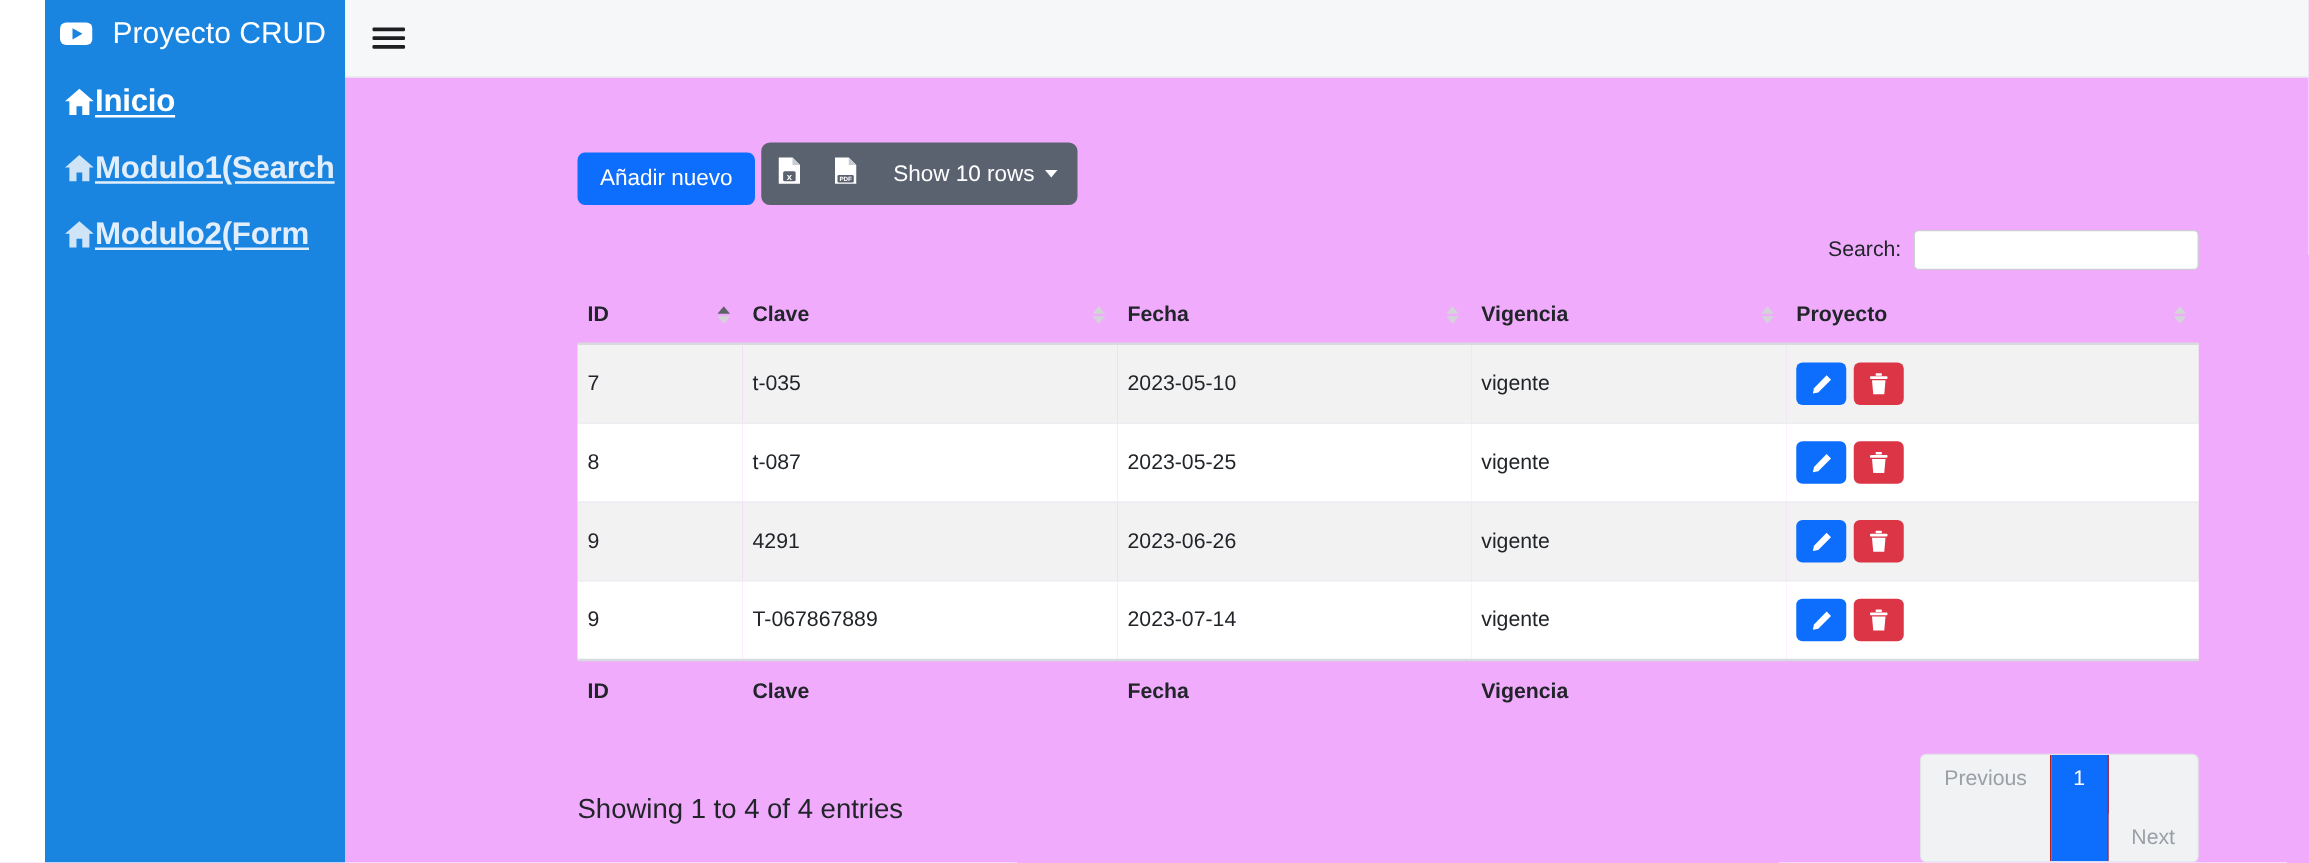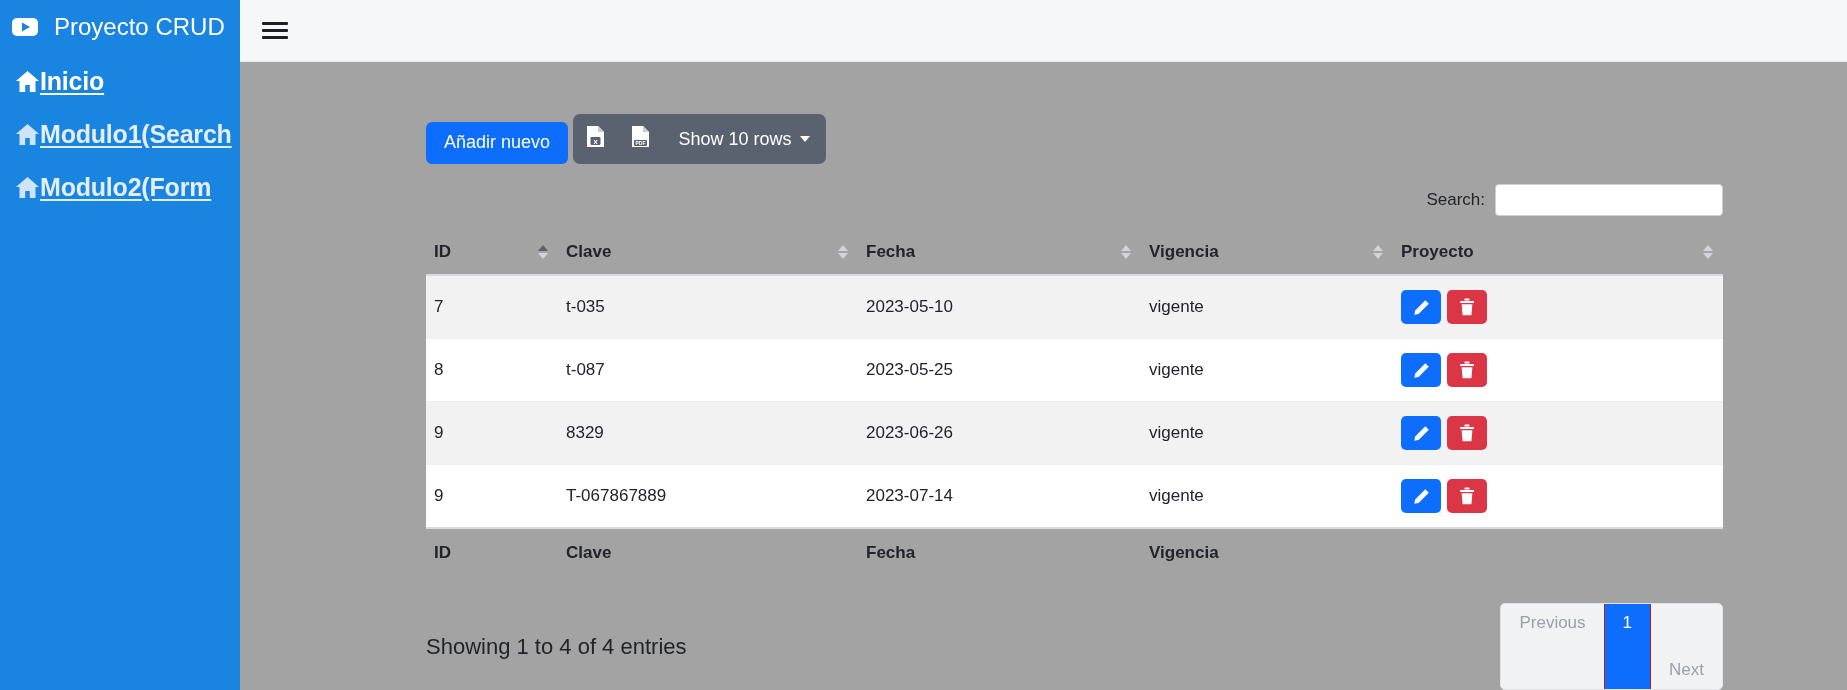--- a/index.html
+++ b/index.html
@@ -10,20 +10,21 @@
     background: #ffffff;
     font-family: "Liberation Sans", sans-serif;
   }
 
   
   #app {
     position: relative;
     width: 1847px;
     height: 690px;
     display: flex;
+    padding-left: 36px;
   }
 
   
   #sidebar {
     width: 240px;
     min-width: 240px;
     height: 690px;
     background: #1a85e0;
     overflow: hidden;
     position: relative;
@@ -68,21 +69,21 @@
     text-decoration: underline;
     text-underline-offset: 3px;
     letter-spacing: -0.2px;
   }
   .nav-item.muted .nav-label { color: #e2eefb; }
 
   
   #main {
     flex: 1 1 auto;
     height: 690px;
-    background: #a3a3a3;
+    background: #f0abfc;
     position: relative;
     overflow: hidden;
   }
   #topbar {
     height: 62px;
     background: #f6f7f8;
     border-bottom: 1px solid #e8eaec;
     display: flex;
     align-items: center;
     padding-left: 22px;
@@ -469,21 +470,21 @@
                         <rect x="1" y="3" width="14" height="2.1" rx="0.7"></rect>
                         <path d="M2.6 6.2 H13.4 L12.4 17.3 H3.6 Z"></path>
                       </svg>
                     </span>
                   </button>
                 </div>
               </td>
             </tr>
             <tr class="odd">
               <td>9</td>
-              <td>8329</td>
+              <td>4291</td>
               <td>2023-06-26</td>
               <td>vigente</td>
               <td>
                 <div class="actions">
                   <button class="act-btn act-edit">
                     <span>
                       <svg width="17" height="17" viewBox="0 0 17 17" fill="#ffffff">
                           <path d="M12.3 1.2 L15.8 4.7 L5.6 14.9 L1.3 15.8 L2.2 11.5 Z"></path>
                         </svg>
                     </span>

